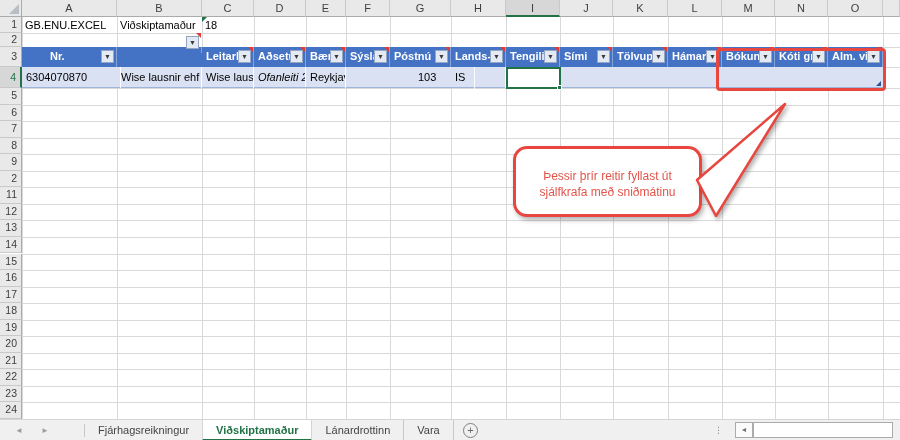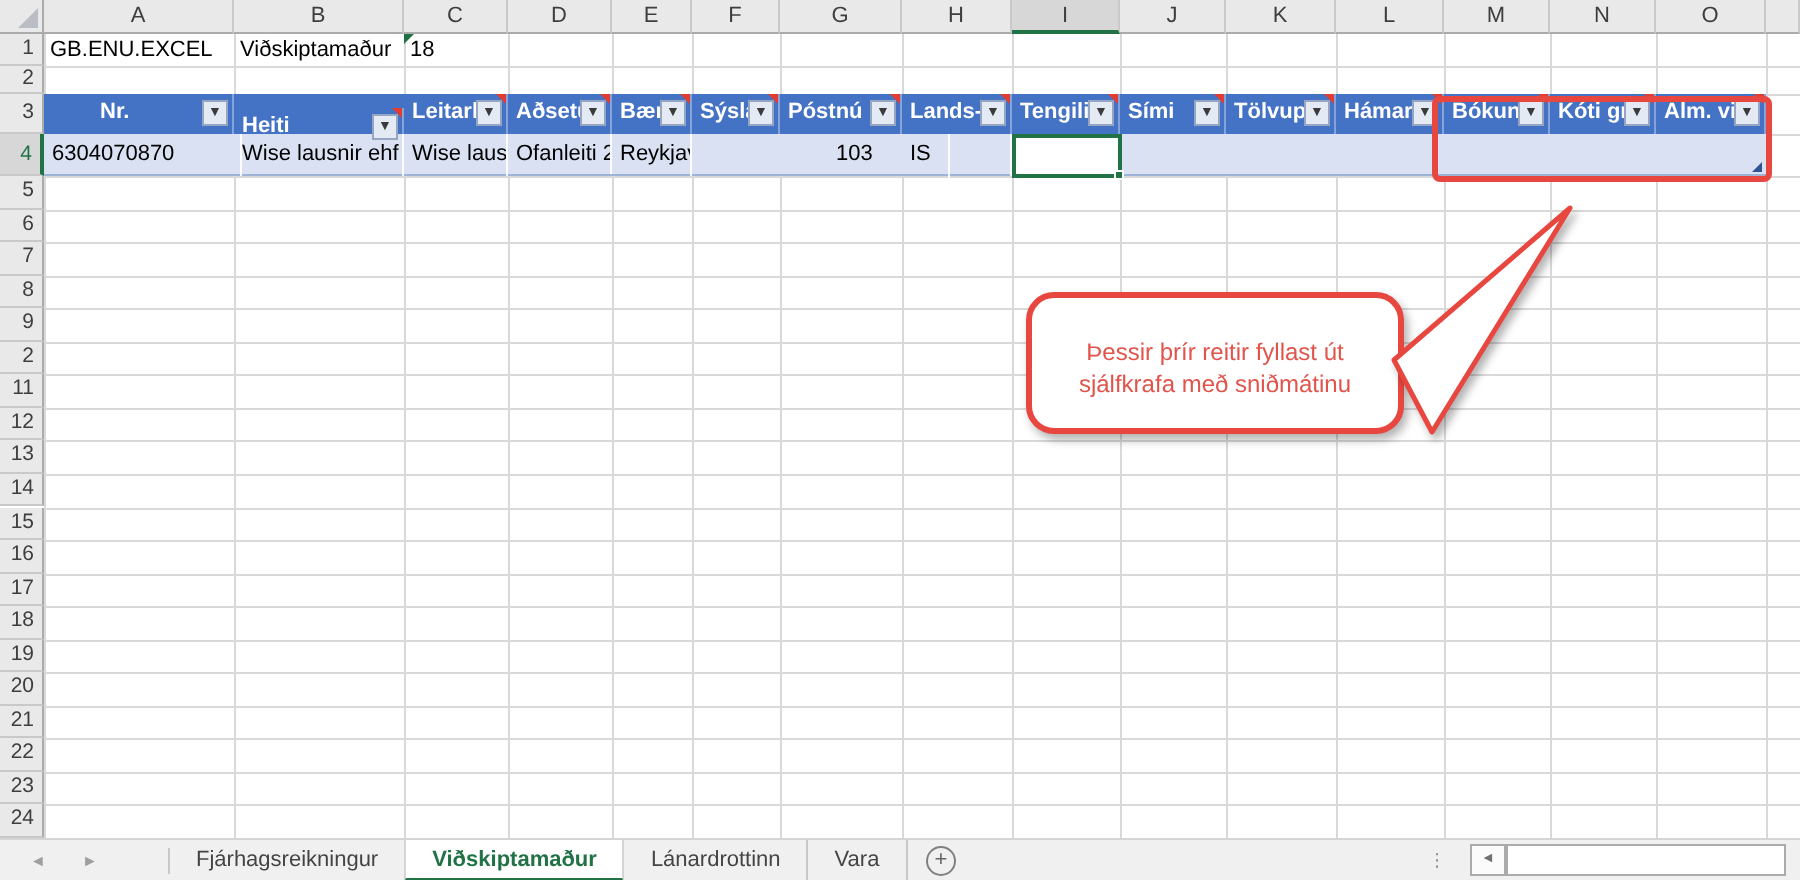--- a/index.html
+++ b/index.html
@@ -168,39 +168,39 @@
       <div class="rowhdr" style="top: 352.8px; height: 16.55px; line-height: 15.55px;">21</div>
       <div class="rowhdr" style="top: 369.35px; height: 16.55px; line-height: 15.55px;">22</div>
       <div class="rowhdr" style="top: 385.9px; height: 16.55px; line-height: 15.55px;">23</div>
       <div class="rowhdr" style="top: 402.45px; height: 16.55px; line-height: 15.55px;">24</div>
       <div class="cell" style="left: 22px; top: 17px; width: 95px; height: 16px; line-height: 16px;">GB.ENU.EXCEL</div>
       <div class="cell" style="left: 117px; top: 17px; width: 85px; height: 16px; line-height: 16px;">Viðskiptamaður</div>
       <div class="cell" style="left: 202px; top: 17px; width: 52px; height: 16px; line-height: 16px;">18</div>
       <div class="flag-green" style="left: 202px; top: 17px; position: absolute;"></div>
       <div class="t-headrow" style="left: 22px; top: 47px; width: 861px; height: 20px;"></div>
       <div class="th" style="left: 22px; top: 47px; width: 95px; height: 20px; padding-left: 28px;">Nr.<div class="dd">▼</div></div>
-      <div class="th" style="left: 117px; top: 54px; width: 85px; height: 20px;">Heiti<div class="dd">▼</div><div class="cflag"></div></div>
+      <div class="th" style="left: 117px; top: 33px; width: 85px; height: 20px;">Heiti<div class="dd">▼</div><div class="cflag"></div></div>
       <div class="th" style="left: 202px; top: 47px; width: 52px; height: 20px;">Leitarh<div class="dd">▼</div><div class="cflag"></div></div>
       <div class="th" style="left: 254px; top: 47px; width: 52px; height: 20px;">Aðsetu<div class="dd">▼</div><div class="cflag"></div></div>
       <div class="th" style="left: 306px; top: 47px; width: 40px; height: 20px;">Bær<div class="dd">▼</div><div class="cflag"></div></div>
       <div class="th" style="left: 346px; top: 47px; width: 44px; height: 20px;">Sýsla<div class="dd">▼</div><div class="cflag"></div></div>
       <div class="th" style="left: 390px; top: 47px; width: 61px; height: 20px;">Póstnú<div class="dd">▼</div><div class="cflag"></div></div>
       <div class="th" style="left: 451px; top: 47px; width: 55px; height: 20px;">Lands-/<div class="dd">▼</div><div class="cflag"></div></div>
       <div class="th" style="left: 506px; top: 47px; width: 54px; height: 20px;">Tengilið<div class="dd">▼</div><div class="cflag"></div></div>
       <div class="th" style="left: 560px; top: 47px; width: 53px; height: 20px;">Sími<div class="dd">▼</div><div class="cflag"></div></div>
       <div class="th" style="left: 613px; top: 47px; width: 55px; height: 20px;">Tölvup<div class="dd">▼</div><div class="cflag"></div></div>
       <div class="th" style="left: 668px; top: 47px; width: 54px; height: 20px;">Hámark<div class="dd">▼</div><div class="cflag"></div></div>
       <div class="th" style="left: 722px; top: 47px; width: 53px; height: 20px;">Bókuna<div class="dd">▼</div><div class="cflag"></div></div>
       <div class="th" style="left: 775px; top: 47px; width: 53px; height: 20px;">Kóti gre<div class="dd">▼</div><div class="cflag"></div></div>
       <div class="th" style="left: 828px; top: 47px; width: 55px; height: 20px;">Alm. vi<div class="dd">▼</div><div class="cflag"></div></div>
       <div class="t-datarow" style="left: 22px; top: 67px; width: 861px; height: 21px;"></div>
       <div class="td idtext" style="left: 22px; top: 67px; width: 99px; height: 21px; line-height: 20px;">6304070870</div>
       <div class="td" style="left: 117px; top: 67px; width: 85px; height: 21px; line-height: 20px;">Wise lausnir ehf</div>
       <div class="td" style="left: 202px; top: 67px; width: 52px; height: 21px; line-height: 20px;">Wise lausnir</div>
-      <div class="td" style="left: 254px; top: 67px; width: 52px; height: 20px; line-height: 20px;">Ofanleiti 2</div>
+      <div class="td" style="left: 254px; top: 67px; width: 52px; height: 20px; line-height: 20px; font-style: italic;">Ofanleiti 2</div>
       <div class="td" style="left: 306px; top: 67px; width: 40px; height: 21px; line-height: 20px;">Reykjavík</div>
       <div class="td num" style="left: 390px; top: 67px; width: 61px; height: 31px; line-height: 20px; margin-left: 24px;">103</div>
       <div class="td" style="left: 451px; top: 67px; width: 55px; height: 21px; line-height: 20px;">IS</div>
       <div class="resize-tri" style="left: 876px; top: 81px;"></div>
       <div class="active-cell" style="left: 506px; top: 67px; width: 55px; height: 22px;">
         <div class="handle"></div>
       </div>
     </div>
 
   <div class="hl-rect"></div>

